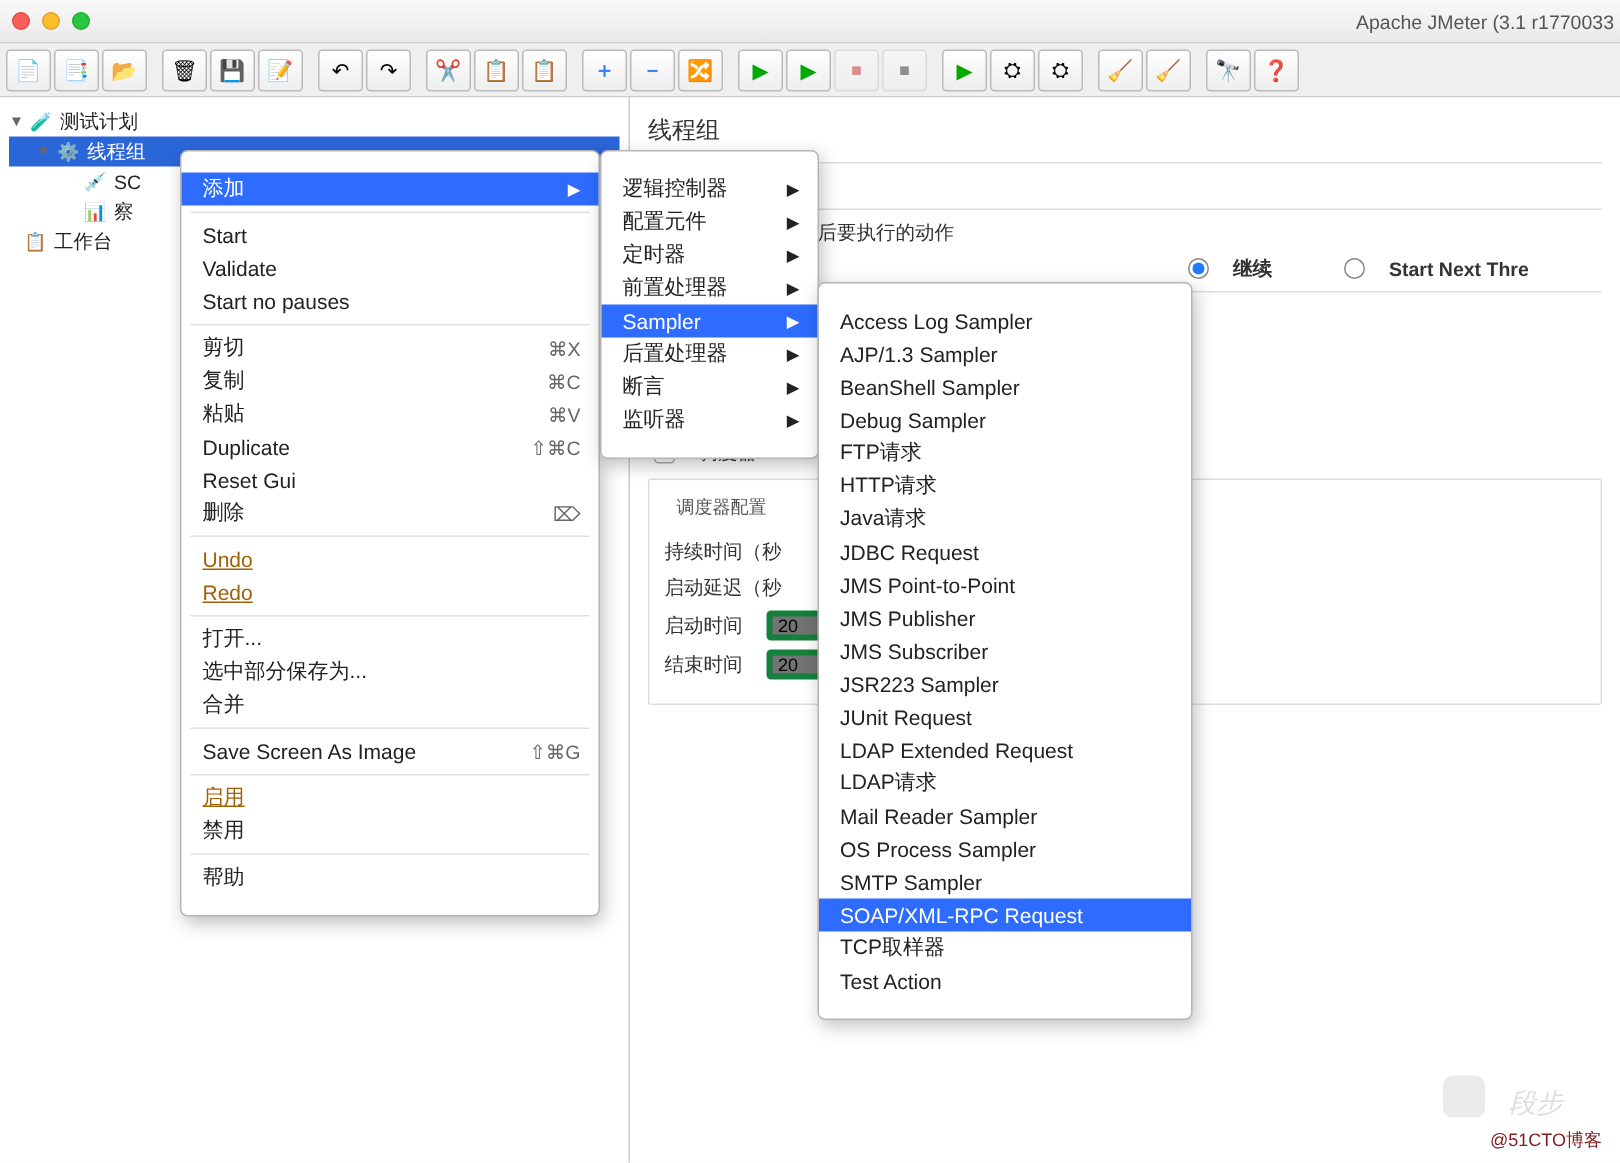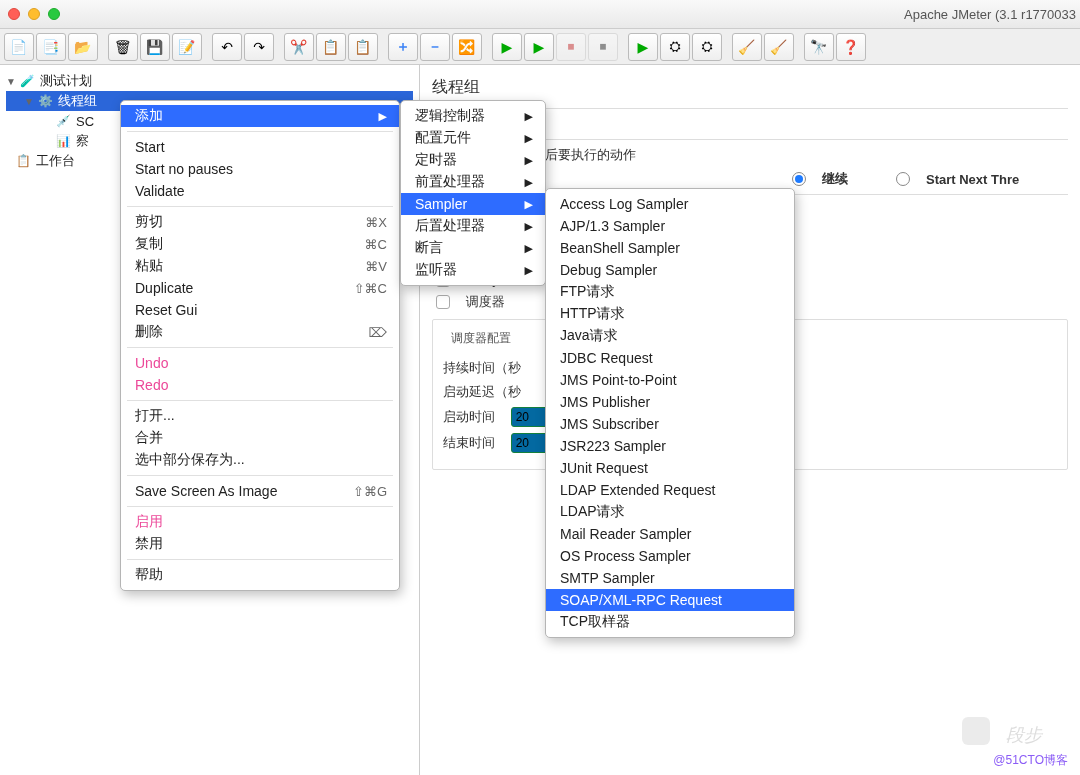--- a/index.html
+++ b/index.html
@@ -22,30 +22,30 @@
   .tree-row.selected{background:#2b66d9;color:#fff;}
   .content-pane{flex:1;background:#fff;padding:8px 12px;font-size:13px;color:#333;position:relative;}
   .content-title{font-size:16px;font-weight:400;margin:4px 0 10px 0;}
   .hr{border-top:1px solid #ddd;margin:4px 0;}
   .row-label{display:flex;align-items:center;gap:6px;margin:6px 0;}
   .fieldset{border:1px solid #ddd;border-radius:2px;padding:10px 10px;margin:8px 0;}
   .fieldset-title{font-size:12px;color:#555;margin:-18px 0 6px 4px;background:#fff;display:inline-block;padding:0 4px;}
   .radio{width:14px;height:14px;border:1px solid #888;border-radius:50%;display:inline-flex;align-items:center;justify-content:center;}
   .radio.checked::after{content:"";width:8px;height:8px;border-radius:50%;background:#1e7bff;}
   .checkbox{width:14px;height:14px;border:1px solid #aaa;border-radius:3px;display:inline-block;}
-  .small-input{width:60px;height:20px;border:1px solid #15803d;border-radius:3px;padding:0 4px;font-size:12px;background:#0369a1;}
+  .small-input{width:60px;height:20px;border:4px solid #15803d;border-radius:3px;padding:0 4px;font-size:12px;background:#737373;}
   
-  .menu{position:absolute;background:#fff;border:1px solid #b5b5b5;box-shadow:2px 4px 12px rgba(0,0,0,0.25);border-radius:5px;padding:4px 0;font-size:14px;color:#222;}
+  .menu{position:absolute;background:#fff;border:1px solid #b5b5b5;box-shadow:2px 4px 12px rgba(0,0,0,0.25);border-radius:5px;padding:14px 0;font-size:14px;color:#222;}
   .menu-item{display:flex;align-items:center;justify-content:space-between;padding:2px 12px 2px 14px;height:22px;white-space:nowrap;gap:24px;}
   .menu-item.highlight{background:#2e6cff;color:#fff;}
-  .menu-item.disabled{color:#ec4899;}
+  .menu-item.disabled{color:#a16207;text-decoration:underline;}
   .menu-sep{height:1px;background:#e0e0e0;margin:4px 6px;}
   .menu-arrow{font-size:11px;}
   .shortcut{color:#666;font-size:13px;}
-  .watermark{position:absolute;right:12px;bottom:6px;font-size:12px;color:#8b5cf6;}
+  .watermark{position:absolute;right:12px;bottom:6px;font-size:12px;color:#7f1d1d;}
   .watermark2{position:absolute;right:38px;bottom:28px;font-size:18px;color:#ddd;font-style:italic;margin-left:25px;}
   .wm-icon{position:absolute;right:90px;bottom:30px;width:28px;height:28px;background:#ddd;border-radius:6px;opacity:0.6;}
 </style>
 </head>
 <body>
 
 <div class="titlebar">
   <div class="traffic">
     <div class="dot red"></div>
     <div class="dot yellow"></div>
@@ -163,24 +163,24 @@
 <div class="menu" style="left:120px;top:100px;width:280px;">
   <div class="menu-item highlight">
     <span>添加</span>
     <span class="menu-arrow">▶</span>
   </div>
   <div class="menu-sep"></div>
   <div class="menu-item">
       <span>Start</span>
     </div>
   <div class="menu-item">
+      <span>Validate</span>
+    </div>
+  <div class="menu-item">
       <span>Start no pauses</span>
-    </div>
-  <div class="menu-item">
-      <span>Validate</span>
     </div>
   <div class="menu-sep"></div>
   <div class="menu-item">
       <span>剪切</span>
       <span class="shortcut">⌘X</span>
     </div>
   <div class="menu-item">
       <span>复制</span>
       <span class="shortcut">⌘C</span>
     </div>
@@ -204,24 +204,24 @@
       <span>Undo</span>
     </div>
   <div class="menu-item disabled">
       <span>Redo</span>
     </div>
   <div class="menu-sep"></div>
   <div class="menu-item">
       <span>打开...</span>
     </div>
   <div class="menu-item">
+      <span>选中部分保存为...</span>
+    </div>
+  <div class="menu-item">
       <span>合并</span>
-    </div>
-  <div class="menu-item">
-      <span>选中部分保存为...</span>
     </div>
   <div class="menu-sep"></div>
   <div class="menu-item">
       <span>Save Screen As Image</span>
       <span class="shortcut">⇧⌘G</span>
     </div>
   <div class="menu-sep"></div>
   <div class="menu-item disabled">
       <span>启用</span>
     </div>
@@ -322,18 +322,21 @@
       <span>OS Process Sampler</span>
     </div>
     <div class="menu-item">
       <span>SMTP Sampler</span>
     </div>
     <div class="menu-item highlight">
       <span>SOAP/XML-RPC Request</span>
     </div>
     <div class="menu-item">
       <span>TCP取样器</span>
+    </div>
+    <div class="menu-item">
+      <span>Test Action</span>
     </div>
   </div>
 
 <div class="wm-icon"></div>
 <div class="watermark2">段步</div>
 <div class="watermark">@51CTO博客</div>
 
 </body></html>

